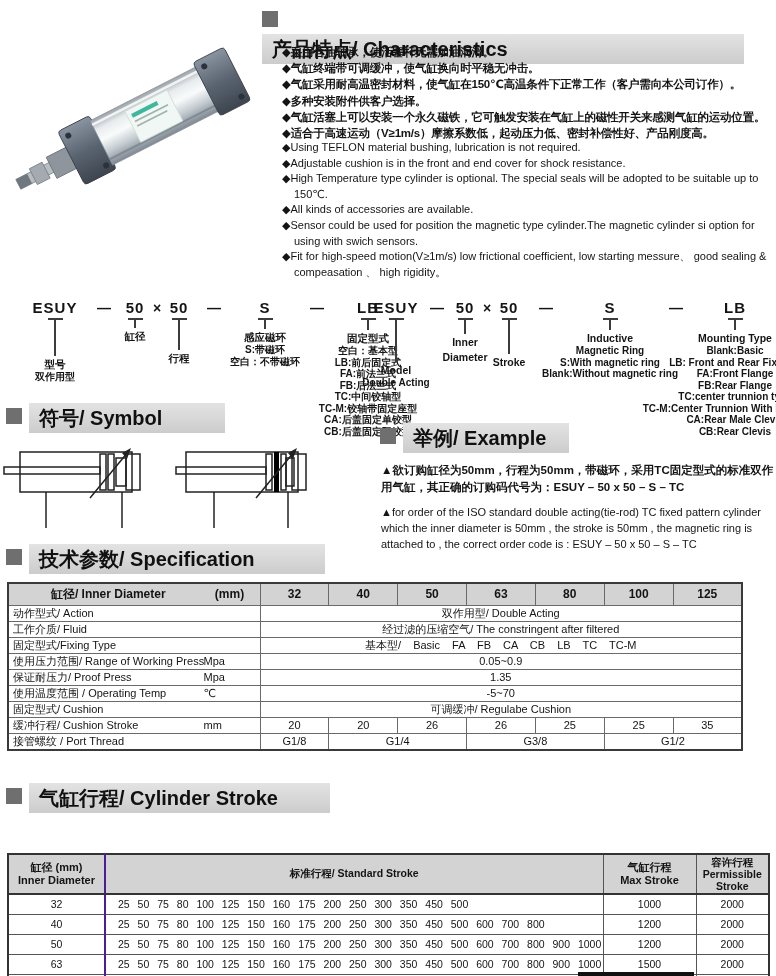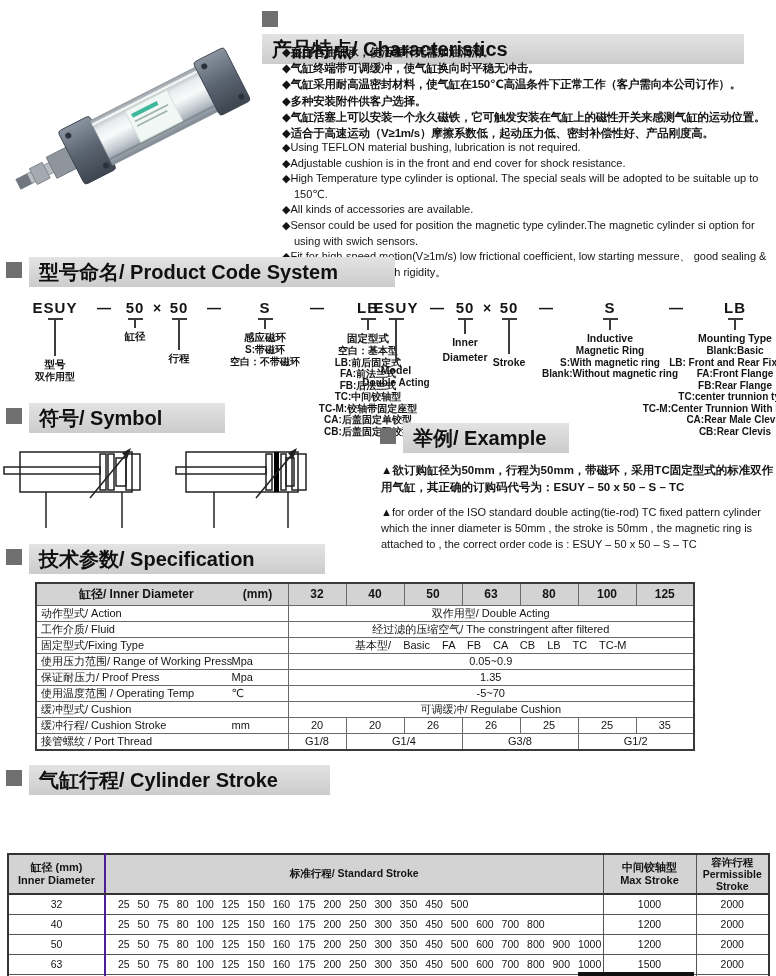--- a/index.html
+++ b/index.html
@@ -28,21 +28,21 @@
   .lb1{font-size:10.5px;font-weight:bold;white-space:nowrap;margin-top:2px;line-height:13px;}
   .lb2{font-size:10px;font-weight:bold;white-space:nowrap;line-height:11.5px;}
 
   
   .para{position:absolute;}
   .pcn{font-size:11.5px;line-height:17px;font-weight:600;}
   .pen{font-size:11px;line-height:16px;font-weight:500;}
 
   
   table{border-collapse:collapse;table-layout:fixed;}
-  .spec{position:absolute;left:7px;top:582px;width:660px;font-size:11px;border:2px solid #3a3a3a;margin-left:28px;}
+  .spec{position:absolute;left:7px;top:582px;width:736px;font-size:11px;border:2px solid #3a3a3a;}
   .spec th,.spec td{border:1px solid #6a6a6a;padding:0 4px;height:15px;line-height:13px;font-weight:500;}
   .spec tr.hd th{background:#d3d3d3;height:21px;font-size:12px;font-weight:600;}
   .spec td.val{text-align:center;}
   .spec td.ws{word-spacing:9px;}
   .labwrap{display:flex;align-items:center;}
   .labwrap .t{flex:1;white-space:nowrap;overflow:hidden;}
   .labwrap .u{width:52px;flex:0 0 auto;}
 
   
   .stk{position:absolute;left:7px;top:853px;width:761px;font-size:10.5px;border:2px solid #333;}
@@ -112,24 +112,20 @@
   </div>
   <div class="blist enb" style="left:282px;top:140px;width:494px;">
     <div class="b">◆Using TEFLON material bushing, lubrication is not required.</div>
     <div class="b">◆Adjustable cushion is in the front and end cover for shock resistance.</div>
     <div class="b">◆High Temperature type cylinder is optional. The special seals will be adopted to be suitable up to 150℃.</div>
     <div class="b">◆All kinds of accessories are available.</div>
     <div class="b">◆Sensor could be used for position the magnetic type cylinder.The magnetic cylinder si option for using with swich sensors.</div>
     <div class="b">◆Fit for high-speed motion(V≥1m/s) low frictional coefficient, low starting messure、 good sealing &amp; compeasation 、 high rigidity。</div>
   </div>
 
-  <div class="sechead" style="left:6px;top:257px;">
-    <span class="sq"></span>
-    <span class="bar" style="min-width:340px;">型号命名/ Product Code System</span>
-  </div>
 
   <div class="cdg" style="left:22px;top:300px;">
     <div class="col" style="width:66px;">
       <div class="code">ESUY</div>
       <div class="tbar"></div>
         <div class="stem" style="height:36px;"></div>
       <div class="lb1">型号</div>
       <div class="lb2">双作用型</div>
     </div>
     <div class="sepd" style="width:32px;">—</div>
@@ -343,21 +339,21 @@
             <div class="labwrap">
               <span class="t">使用温度范围 / Operating Temp</span>
               <span class="u">℃</span>
             </div>
           </td>
       <td class="val" colspan="7">-5~70</td>
     </tr>
     <tr>
       <td>
             <div class="labwrap">
-              <span class="t">缓冲型式/ Cushion</span>
+              <span class="t">固定型式/ Cushion</span>
               <span class="u"></span>
             </div>
           </td>
       <td class="val" colspan="7">可调缓冲/ Regulabe Cushion</td>
     </tr>
     <tr>
       <td>
             <div class="labwrap">
               <span class="t">缓冲行程/ Cushion Stroke</span>
               <span class="u">mm</span>
@@ -379,41 +375,41 @@
             </div>
           </td>
       <td class="val">G1/8</td>
       <td class="val" colspan="2">G1/4</td>
       <td class="val" colspan="2">G3/8</td>
       <td class="val" colspan="2">G1/2</td>
     </tr>
   </tbody>
     </table>
 
-  <div class="sechead" style="left:6px;top:765px;">
+  <div class="sechead" style="left:6px;top:783px;">
     <span class="sq"></span>
     <span class="bar" style="min-width:275px;">气缸行程/ Cylinder Stroke</span>
   </div>
 
   <table class="stk">
     <colgroup>
         <col style="width:97px;">
         <col style="width:498px;">
         <col style="width:93px;">
         <col style="width:73px;">
       </colgroup>
     <tbody>
         <tr style="height:34px;">
       <th class="idc">
         <div class="h2l">缸径  (mm)</div>
         <div class="h2l">Inner Diameter</div>
       </th>
       <th>标准行程/  Standard Stroke</th>
       <th>
-        <div class="h2l">中间铰轴型</div>
+        <div class="h2l">气缸行程</div>
         <div class="h2l">Max Stroke</div>
       </th>
       <th>
         <div class="h3l">容许行程</div>
         <div class="h3l">Permissible</div>
         <div class="h3l">Stroke</div>
       </th>
     </tr>
     <tr>
       <td class="idc">32</td>

